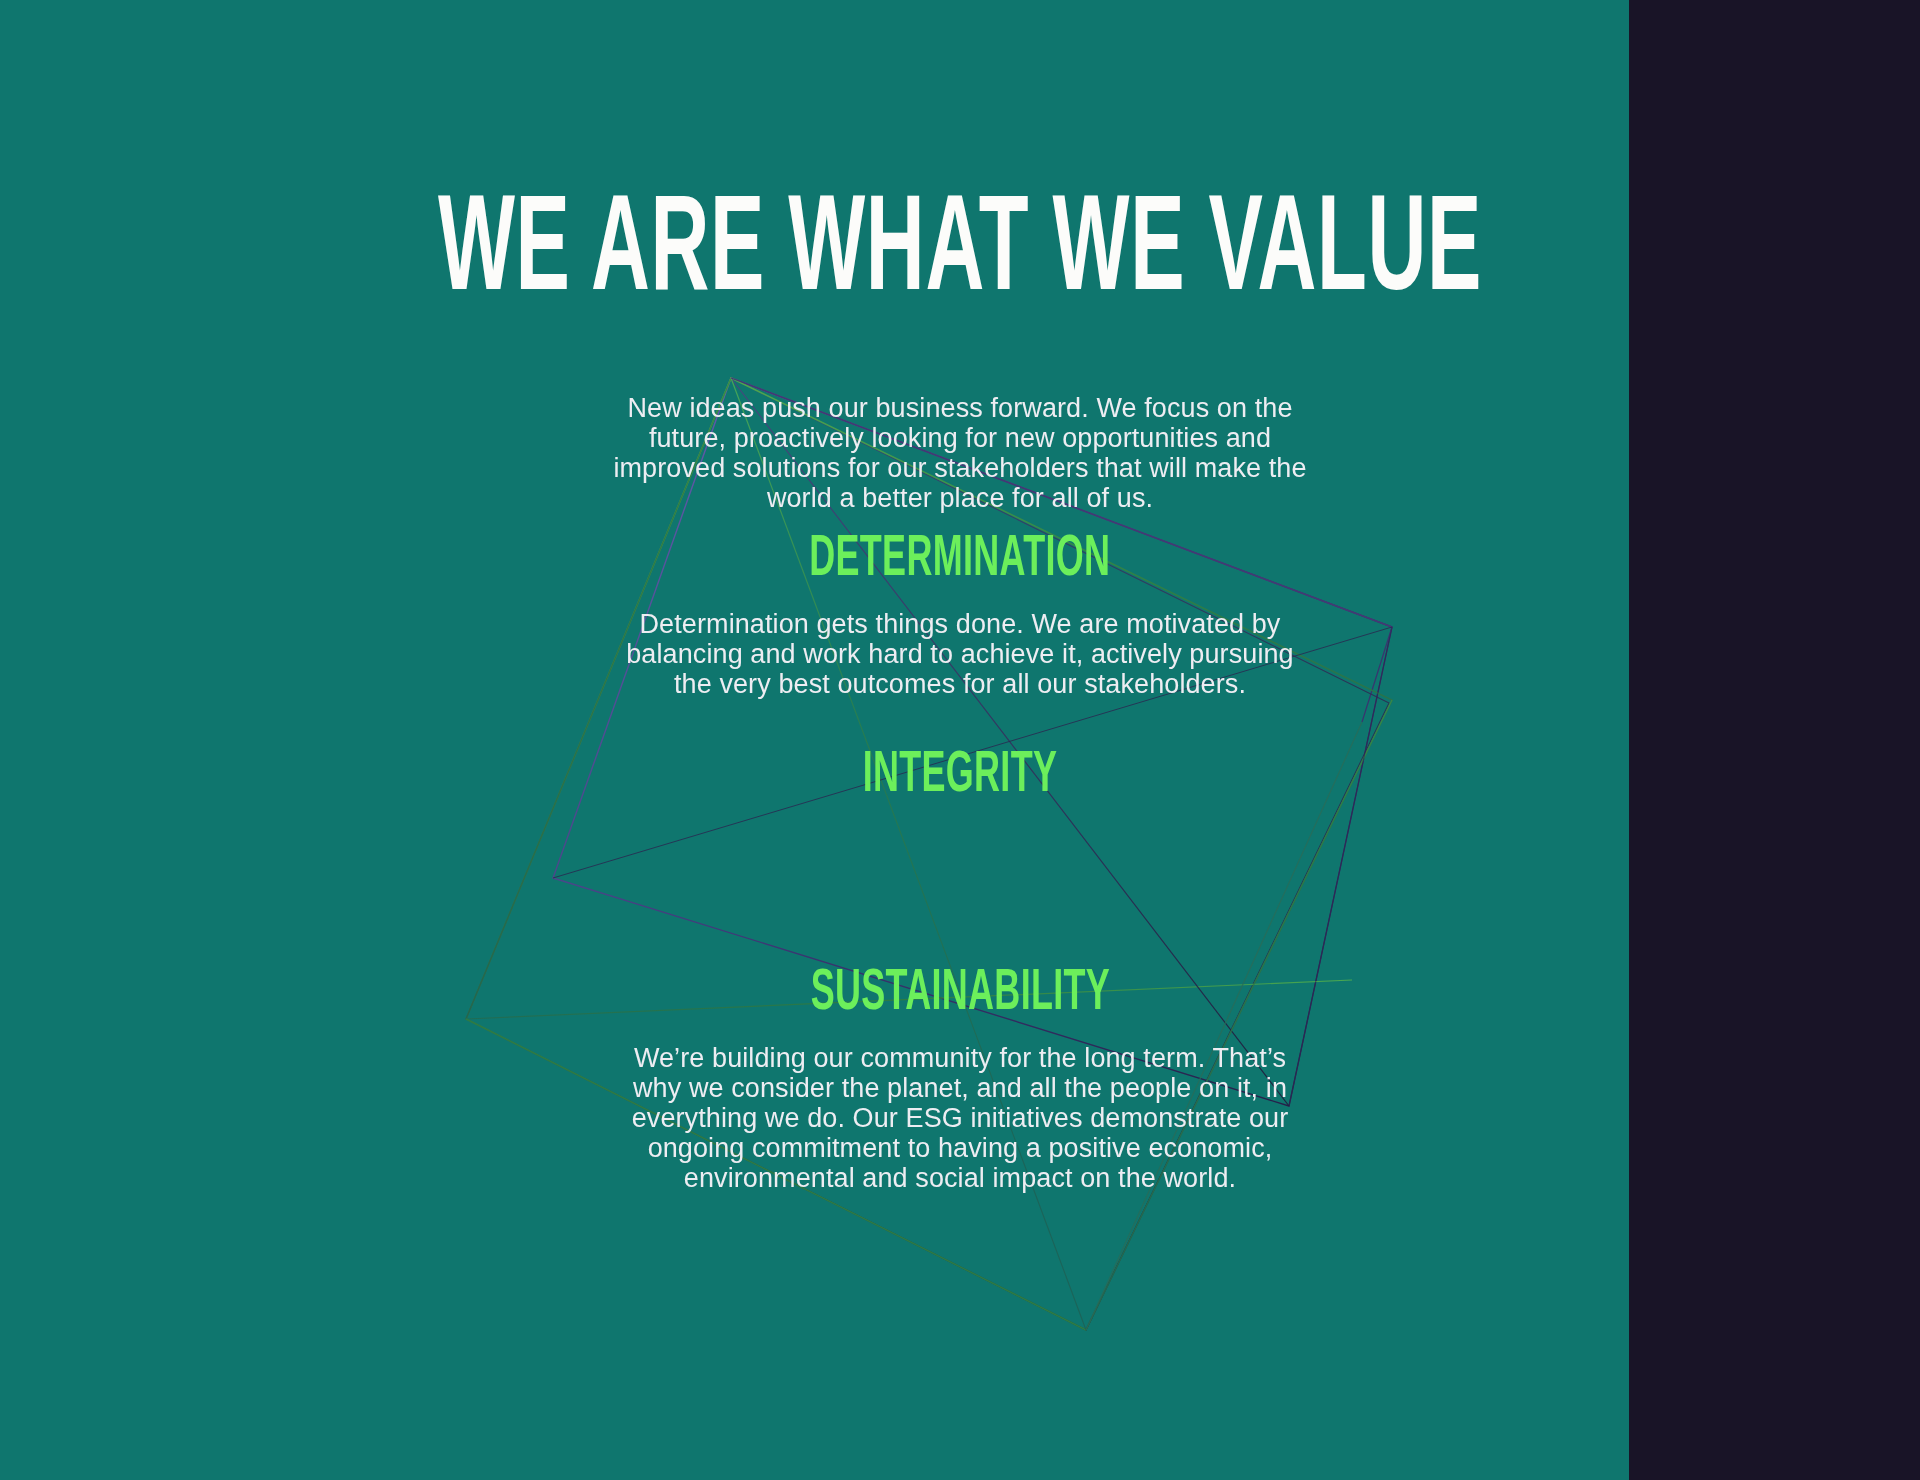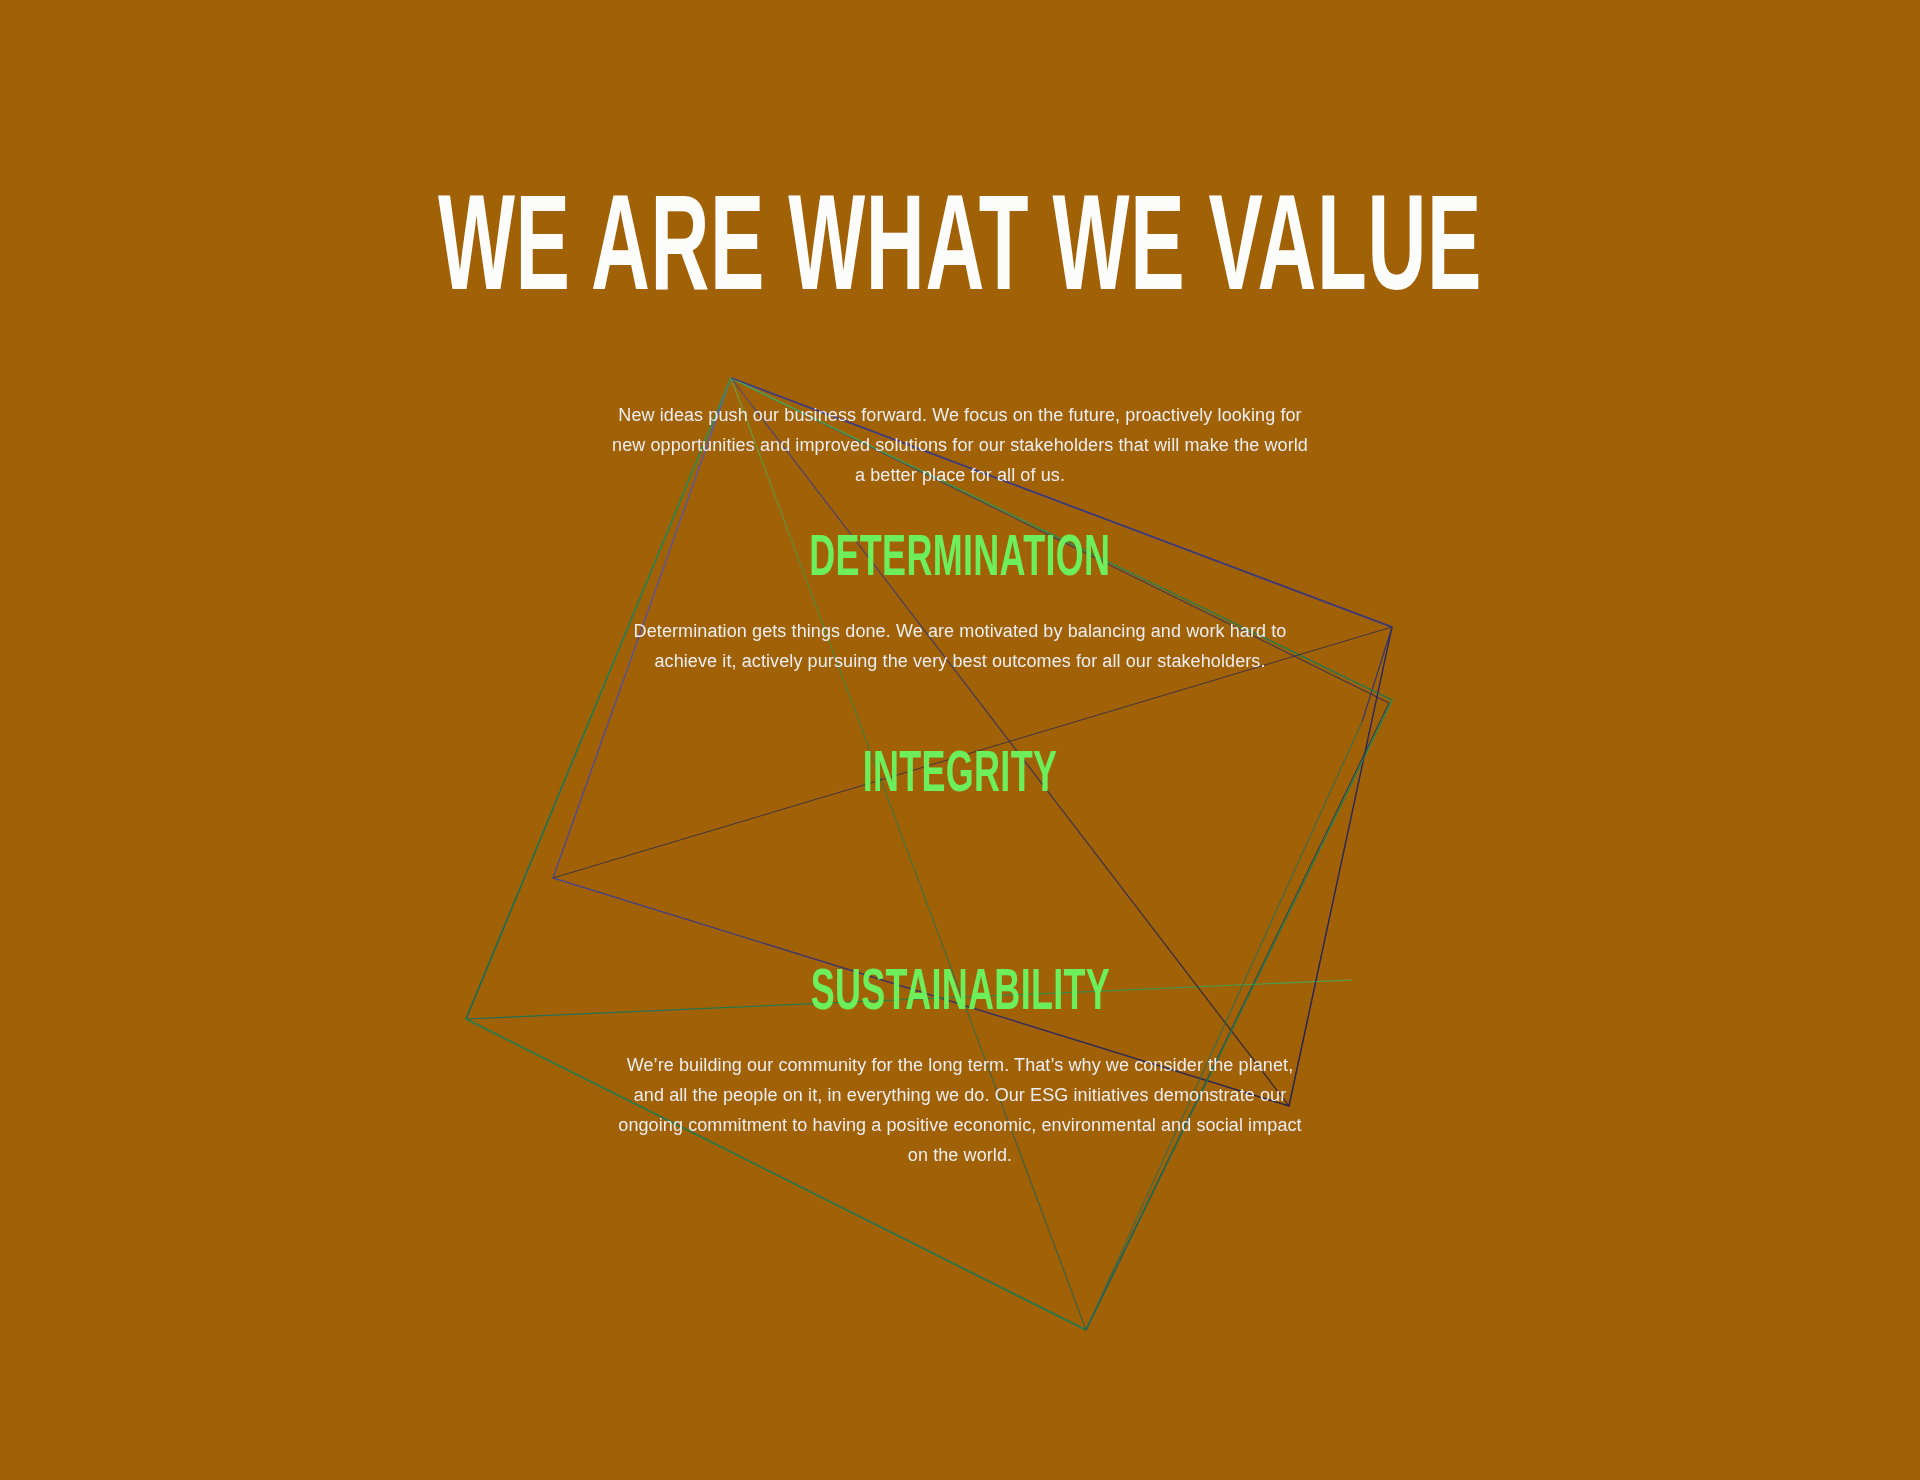--- a/index.html
+++ b/index.html
@@ -6,23 +6,23 @@
 
   html, body {
     width:1920px;
     height:1480px;
     background:#191427;
     overflow:hidden;
   }
 
   #stage {
     position:relative;
-    width:1920px;
+    width:1629px;
     height:1480px;
-    background:#a16207;
+    background:#0f766e;
     font-family:"Liberation Sans", sans-serif;
     -webkit-font-smoothing:antialiased;
   }
 
   
   #bg-art {
     position:absolute;
     left:0; top:0;
     width:1920px; height:1480px;
     pointer-events:none;
@@ -69,25 +69,25 @@
     line-height:1.0;
     letter-spacing:0.5px;
     white-space:nowrap;
     display:inline-block;
     transform:scaleX(0.62);
     transform-origin:center center;
   }
 
   .value-body {
     color:#EDEDF2;
-    font-size:18px;
+    font-size:27px;
     line-height:30px;
     font-weight:400;
     letter-spacing:0.1px;
-    margin-top:32px;
+    margin-top:25px;
     width:700px;
     margin-left:auto;
     margin-right:auto;
   }
 
   .b1 { top:368px; }
   .b2 { top:526px; }
   .b3 { top:742px; }
   .b4 { top:960px; }
 </style>

